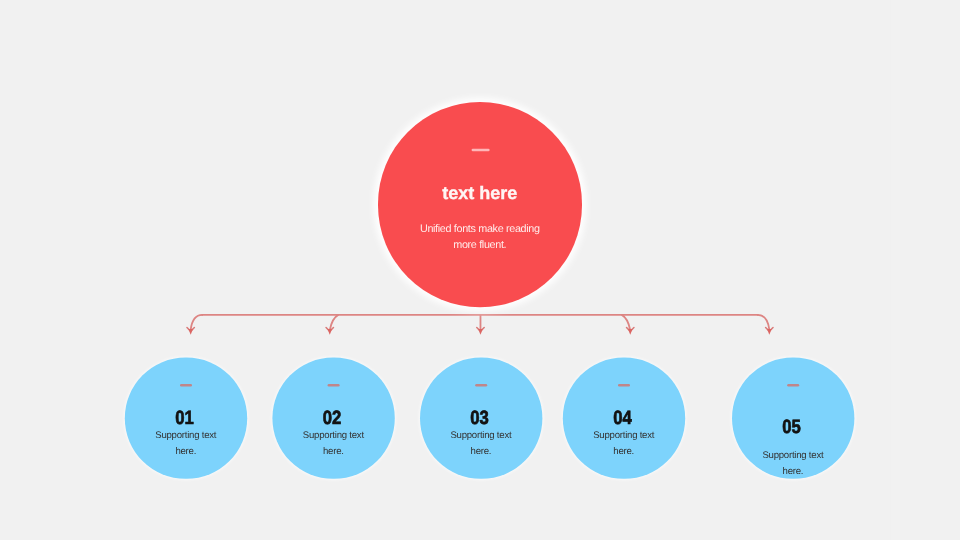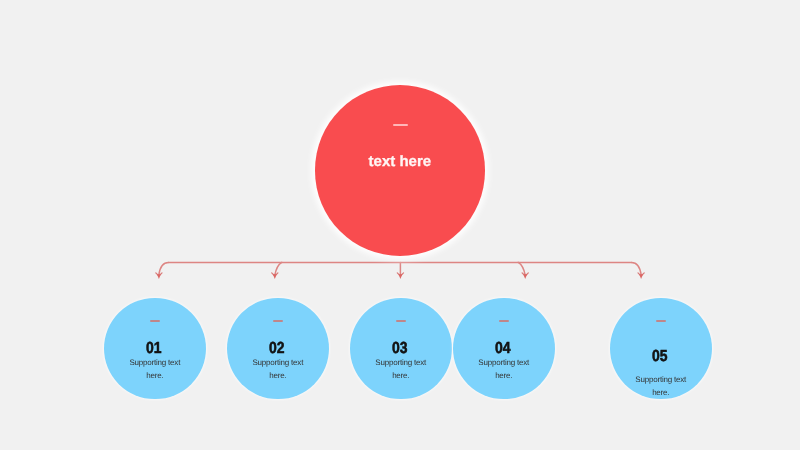--- a/index.html
+++ b/index.html
@@ -61,20 +61,24 @@
       <use href="#ah" x="274.8" y="278.7"></use>
       <use href="#ah" x="400.4" y="278.7"></use>
       <use href="#ah" x="525.2" y="278.7"></use>
       <use href="#ah" x="641.1" y="278.7"></use>
     </g>
   </svg>
 
   <div class="hub">
     <div class="hub-dash"></div>
     <div class="hub-title">text here</div>
+    <div class="hub-sub">
+      <span>Unified fonts make reading</span><br>
+      <span>more fluent.</span>
+    </div>
   </div>
 
   <div class="node" style="left: 104.05px;">
     <div class="node-dash"></div>
     <div class="node-num">01</div>
     <div class="node-sub">
       <span>Supporting text</span><br>
       <span>here.</span>
     </div>
   </div>
@@ -90,21 +94,21 @@
 
   <div class="node" style="left: 350px;">
     <div class="node-dash"></div>
     <div class="node-num">03</div>
     <div class="node-sub">
       <span>Supporting text</span><br>
       <span>here.</span>
     </div>
   </div>
 
-  <div class="node" style="left: 453px;">
+  <div class="node" style="left: 469px;">
     <div class="node-dash"></div>
     <div class="node-num">04</div>
     <div class="node-sub">
       <span>Supporting text</span><br>
       <span>here.</span>
     </div>
   </div>
 
   <div class="node" style="left: 610px; justify-content: space-between;">
     <div class="node-dash"></div>

